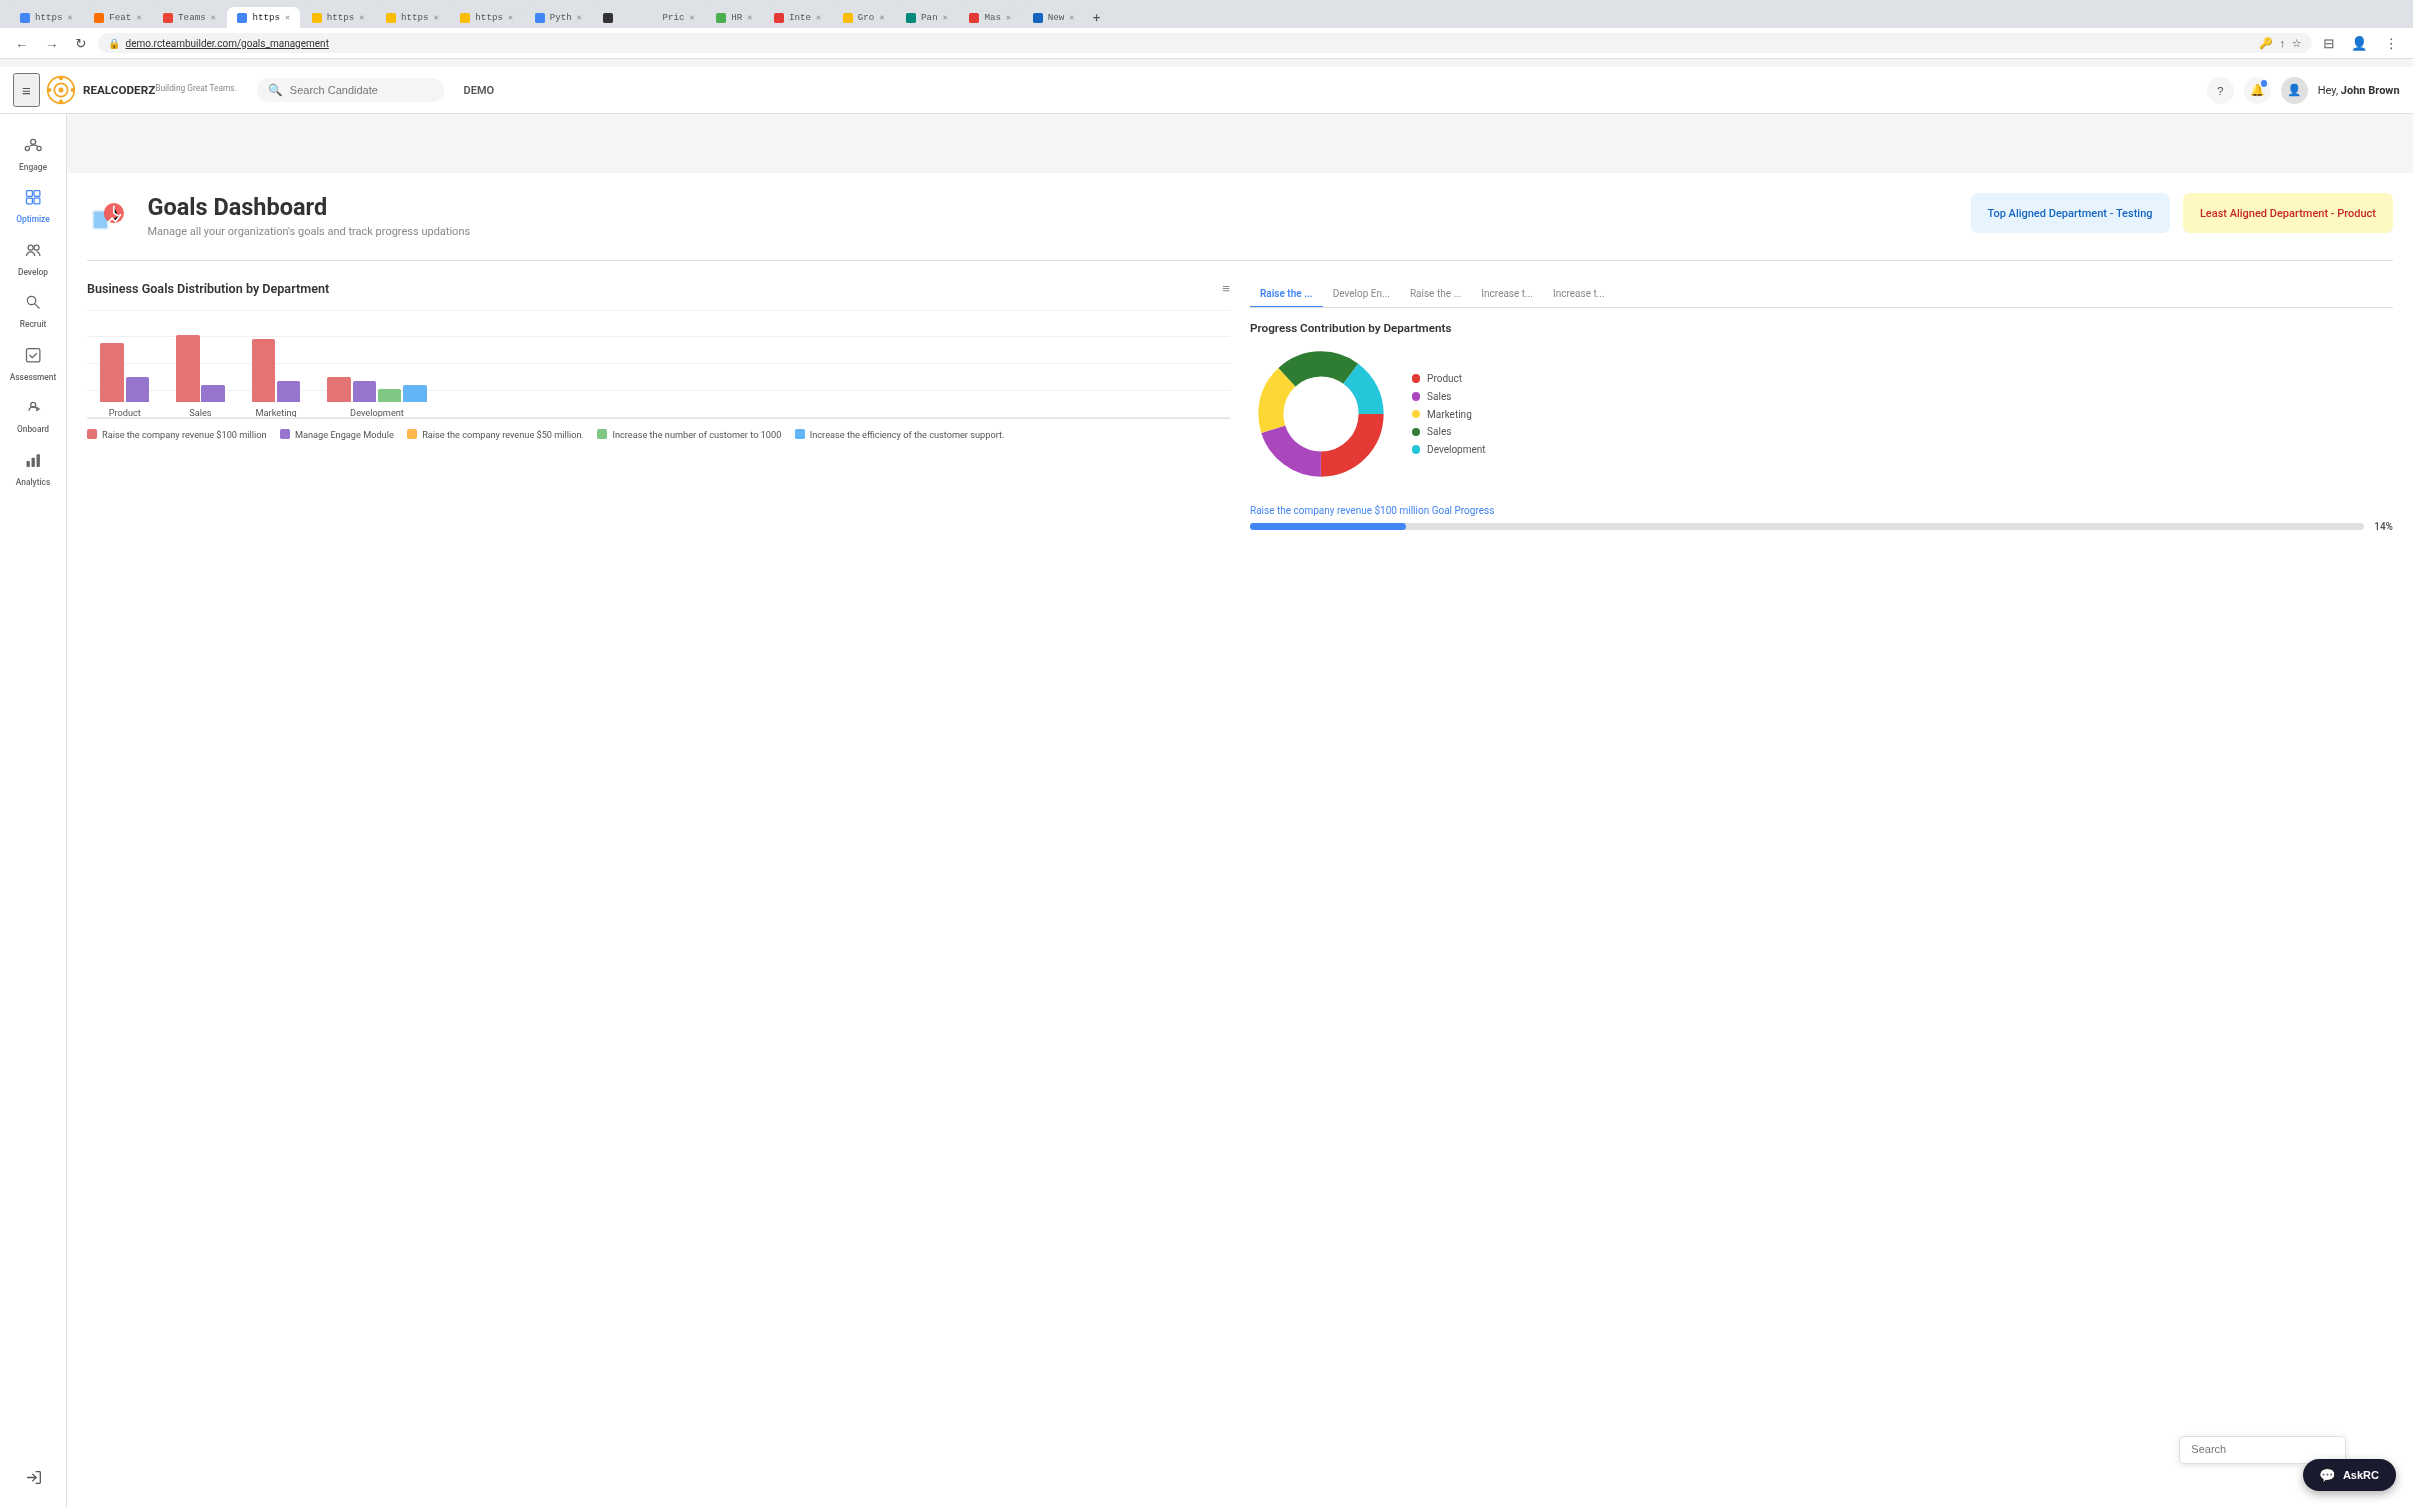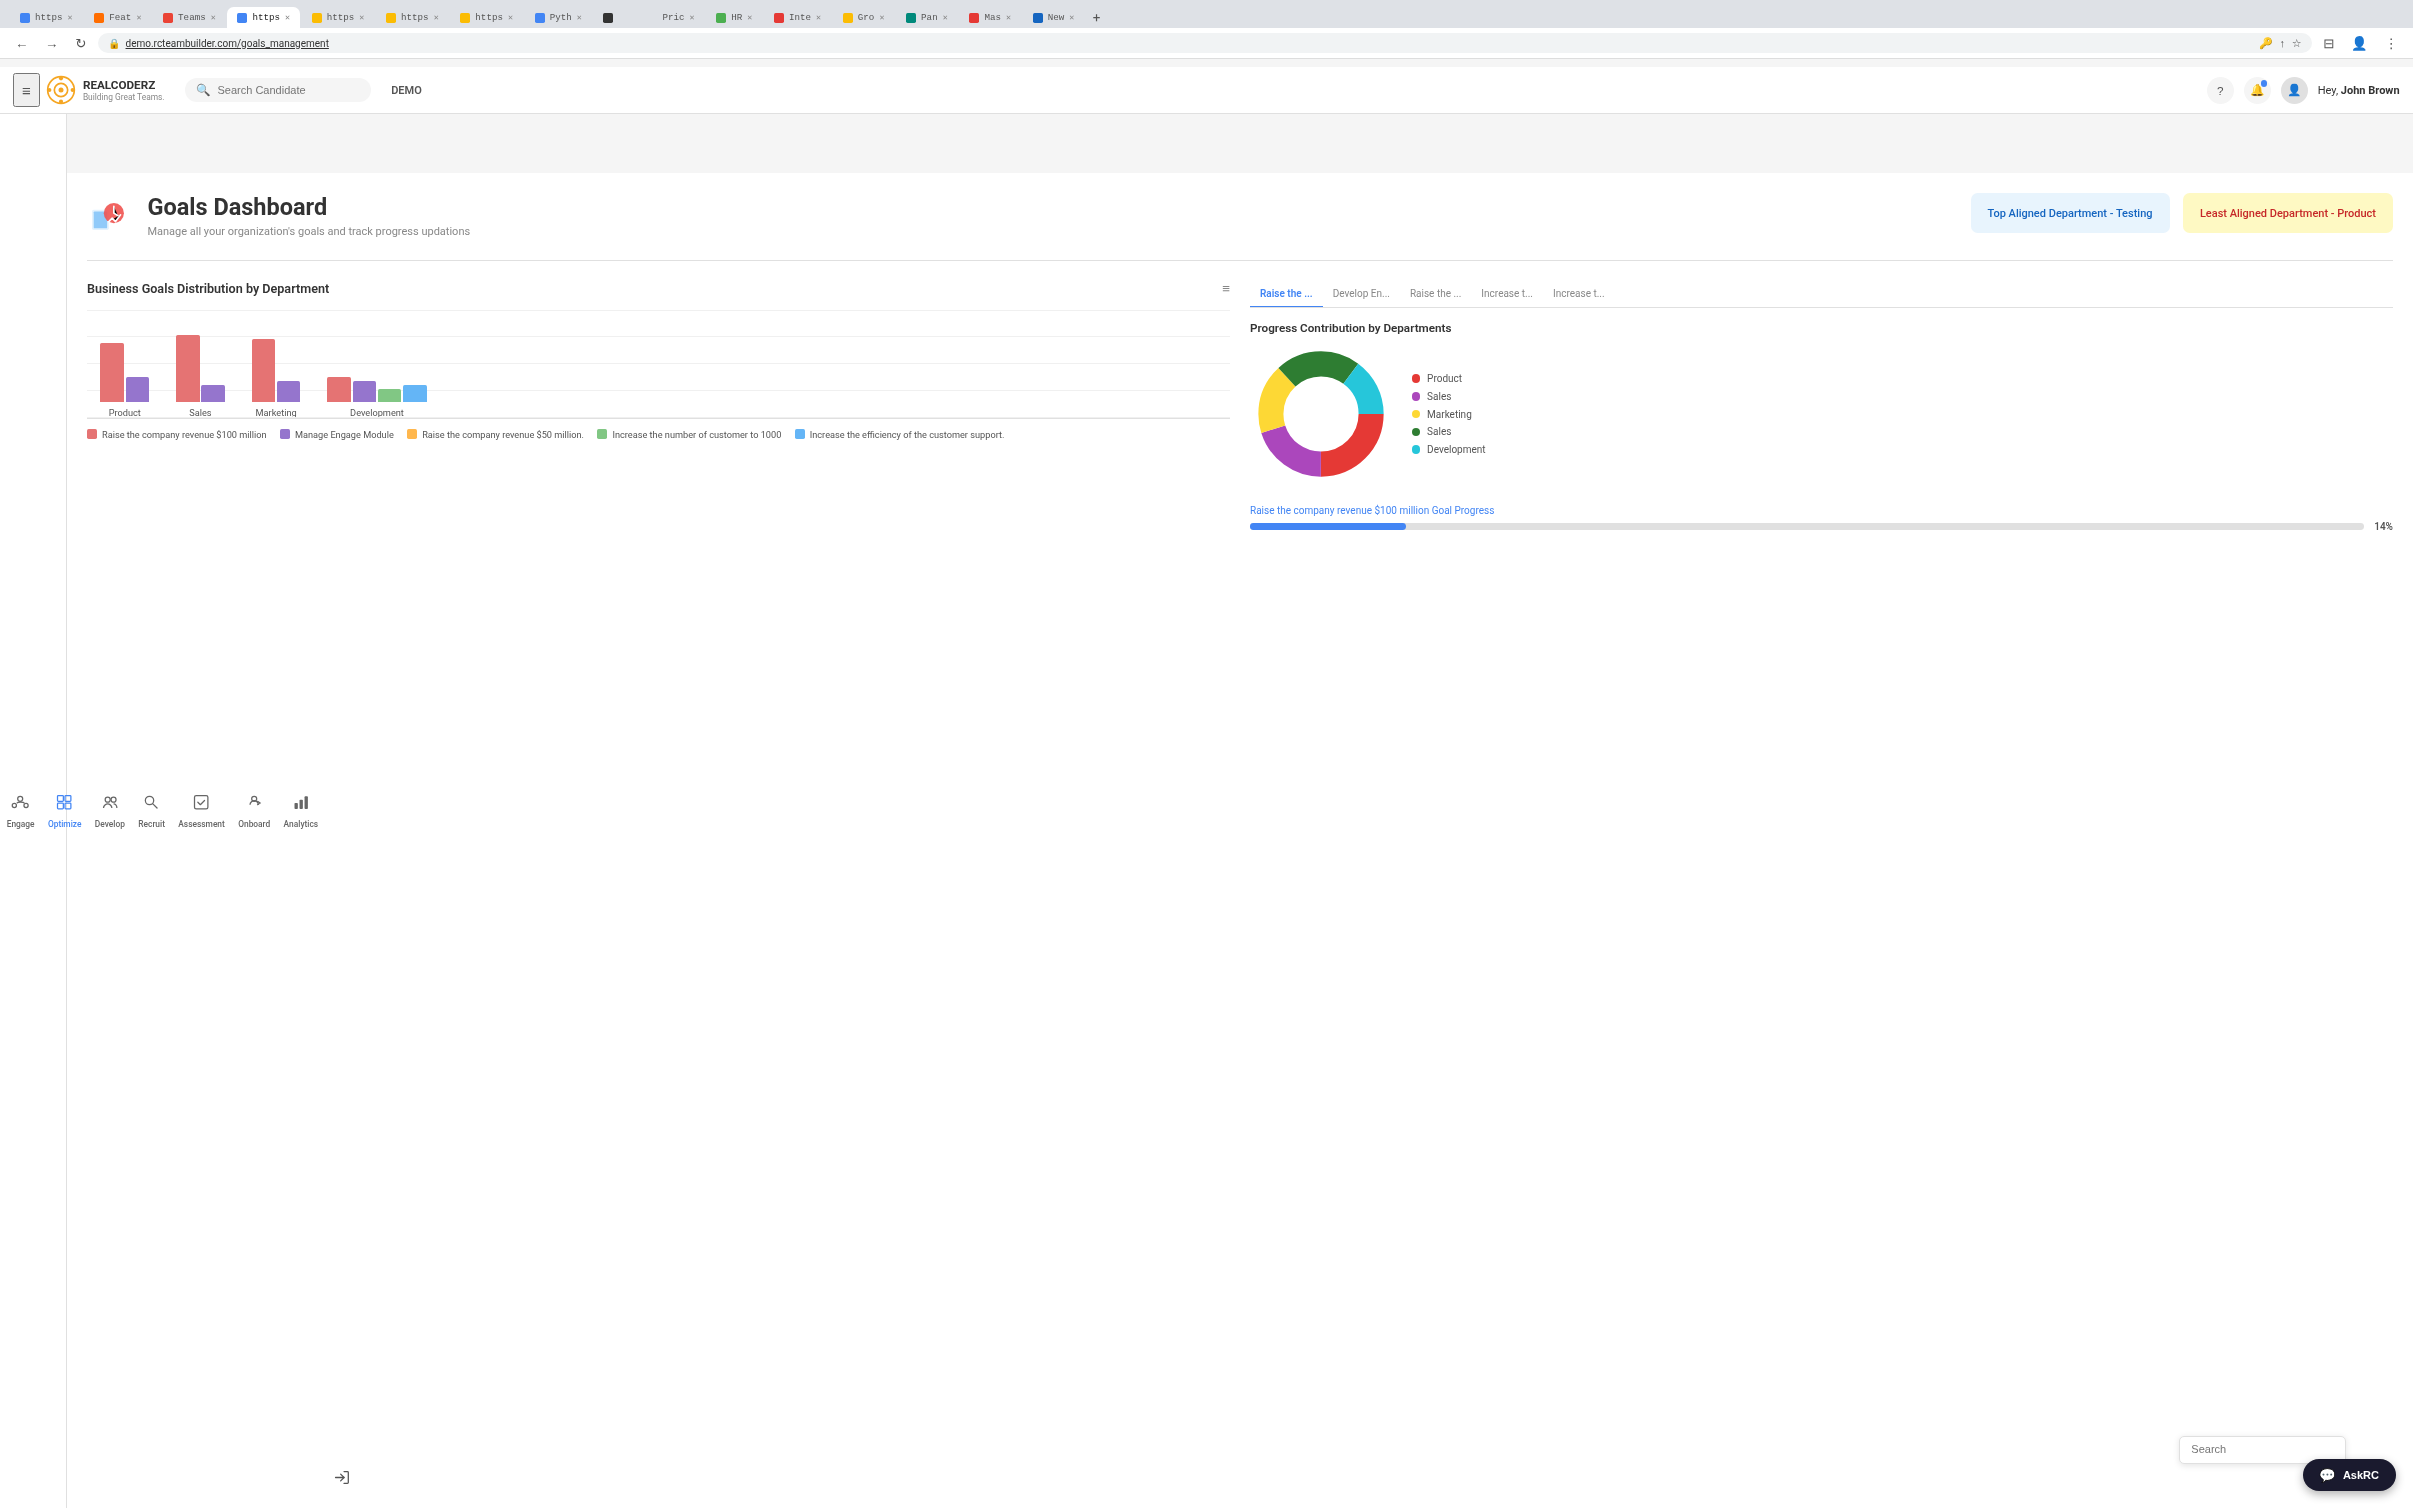--- a/index.html
+++ b/index.html
@@ -17,36 +17,36 @@
     .nav-btn { background: none; border: none; font-size: 13.4px; color: #555; cursor: pointer; padding: 1.7px 5px; }
     .address-bar { flex: 1; display: flex; align-items: center; background: #f1f3f4; border-radius: 17px; padding: 3.4px 10px; gap: 5px; }
     .address-text { font-size: 10px; color: #333; text-decoration: underline; }
     .address-icons { margin-left: auto; display: flex; gap: 6.7px; color: #555; font-size: 11px; }
 
     
     .top-nav { background: #fff; border-bottom: 0.8px solid #e0e0e0; display: flex; align-items: center; padding: 0 13.4px; height: 47px; position: fixed; top: 67px; left: 0; right: 0; z-index: 100; }
     .hamburger { font-size: 15px; cursor: pointer; padding: 6.7px; color: #555; }
     .logo-area { display: flex; align-items: center; gap: 6.7px; margin-left: 6.7px; }
     .logo-icon { width: 30px; height: 30px; }
-    .logo-text { display: flex; flex-direction: column; }
+    .logo-text { display: flex; flex-direction: row; }
     .logo-main { font-size: 11.7px; font-weight: 700; color: #333; }
     .logo-sub { font-size: 8.4px; color: #888; }
     .search-bar { display: flex; align-items: center; background: #f5f5f5; border-radius: 17px; padding: 5px 11.7px; gap: 6.7px; margin-left: 20px; min-width: 168px; }
     .search-icon { color: #888; font-size: 11.7px; }
     .search-input { border: none; background: none; outline: none; font-size: 11px; color: #555; }
     .demo-badge { margin-left: 20px; font-size: 11px; font-weight: 600; color: #555; }
     .top-nav-right { margin-left: auto; display: flex; align-items: center; gap: 10px; }
     .icon-btn { width: 27px; height: 27px; border-radius: 50%; background: #f5f5f5; border: none; cursor: pointer; display: flex; align-items: center; justify-content: center; font-size: 11.7px; color: #555; position: relative; }
     .notif-dot { position: absolute; top: 3.4px; right: 3.4px; width: 6.7px; height: 6.7px; background: #4285f4; border-radius: 50%; }
     .user-avatar { width: 27px; height: 27px; border-radius: 50%; background: #e0e0e0; border: none; cursor: pointer; display: flex; align-items: center; justify-content: center; font-size: 11.7px; color: #555; }
     .user-greeting { font-size: 11px; color: #333; }
     .user-name { font-weight: 700; }
 
     
-    .sidebar { width: 67px; background: #fff; border-right: 0.8px solid #e0e0e0; display: flex; align-items: center; padding: 13.4px 0; position: fixed; top: 114px; bottom: 0; left: 0; z-index: 99; }
+    .sidebar { width: 67px; background: #fff; border-right: 0.8px solid #e0e0e0; display: flex; flex-direction: column; align-items: center; padding: 13.4px 0; position: fixed; top: 114px; bottom: 0; left: 0; z-index: 99; }
     .sidebar-item { display: flex; flex-direction: column; align-items: center; gap: 3.4px; padding: 8.4px 6.7px; cursor: pointer; width: 100%; border-radius: 6.7px; color: #666; }
     .sidebar-item.active { color: #4285f4; }
     .sidebar-icon { font-size: 17px; }
     .sidebar-label { font-size: 8.4px; font-weight: 500; }
     .sidebar-bottom { margin-top: auto; }
     .logout-btn { display: flex; align-items: center; justify-content: center; padding: 8.4px; cursor: pointer; color: #555; font-size: 15px; }
 
     
     .main-content { margin-left: 67px; margin-top: 114px; padding: 20px; flex: 1; background: #fff; min-height: calc(100vh - 114px); }
 

